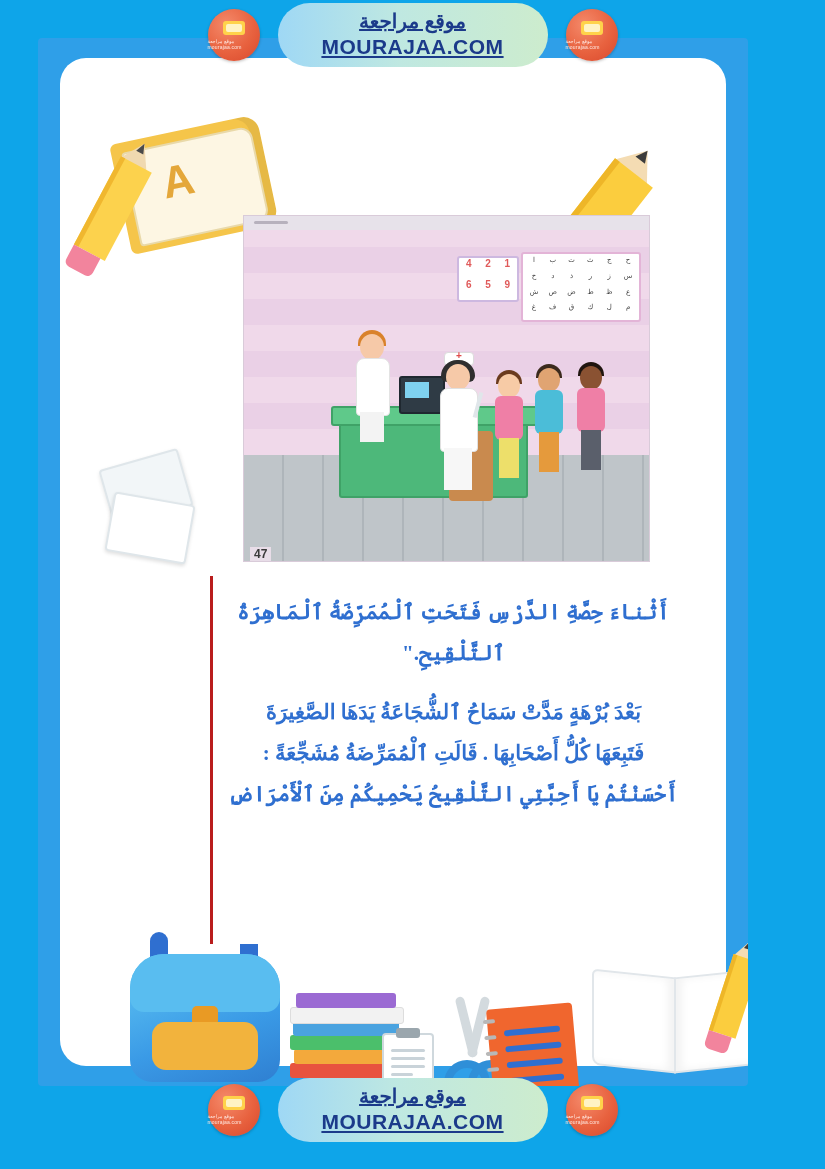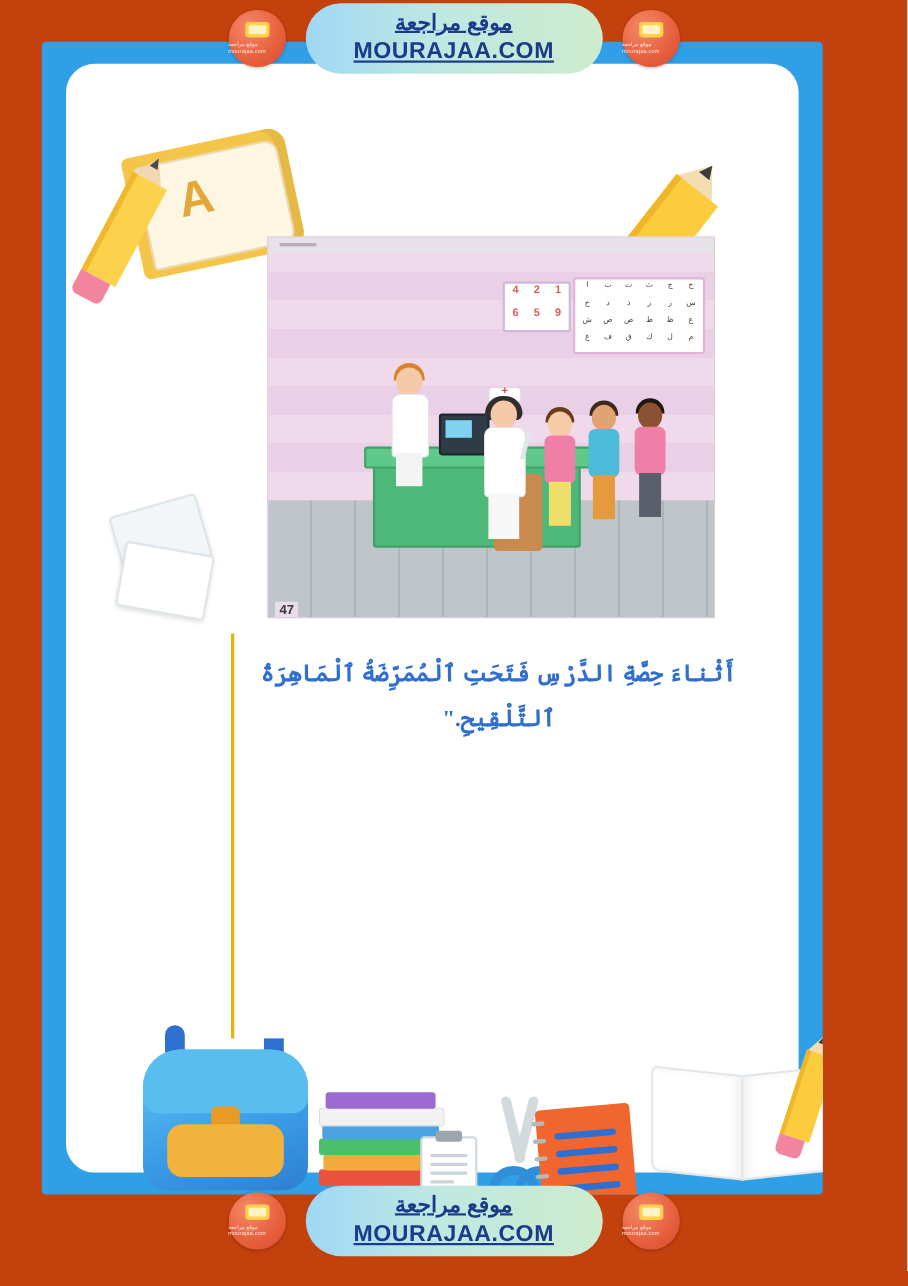--- a/index.html
+++ b/index.html
@@ -6,21 +6,21 @@
     margin: 0;
     padding: 0;
     background: #ffffff;
     font-family: "Liberation Sans", sans-serif;
   }
   #page {
     position: relative;
     width: 825px;
     height: 1169px;
     overflow: hidden;
-    background: #c2410c;
+    background: #0ea5e9;
   }
 
   
   .banner {
     position: absolute;
     left: 0;
     width: 825px;
     height: 70px;
     display: flex;
     align-items: center;
@@ -328,21 +328,21 @@
   }
 
   
   .textcard {
     position: absolute;
     left: 150px;
     top: 518px;
     width: 484px;
     height: 368px;
     background: #ffffff;
-    border-left: 3px solid #eab308;
+    border-left: 3px solid #b91c1c;
     z-index: 14;
     padding: 16px 4px;
     box-sizing: border-box;
     direction: rtl;
   }
   .para {
     text-align: center;
     font-family: "Liberation Serif", serif;
     font-size: 21px;
     line-height: 1.95;
@@ -548,20 +548,25 @@
         </div>
 
         <div class="pagenum">47</div>
       </div>
 
       <div class="textcard">
         <div class="para p1">
           <div>أَثْناءَ حِصَّةِ الدَّرْسِ فَتَحَتِ ٱلْمُمَرِّضَةُ ٱلْمَاهِرَةُ</div>
           <div>ٱلتَّلْقِيحِ."</div>
         </div>
+        <div class="para p2">
+          <div>بَعْدَ بُرْهَةٍ مَدَّتْ سَمَاحُ ٱلشُّجَاعَةُ يَدَهَا الصَّغِيرَةَ</div>
+          <div>فَتَبِعَهَا كُلُّ أَصْحَابِهَا . قَالَتِ ٱلْمُمَرِّضَةُ مُشَجِّعَةً :</div>
+          <div>أَحْسَنْتُمْ يَا أَحِبَّتِي التَّلْقِيحُ يَحْمِيكُمْ مِنَ ٱلْأَمْرَاضِ</div>
+        </div>
       </div>
 
     </div>
   </div>
 
   <div class="banner banner-bottom">
     <div class="logo-badge logo-left">
       <div class="cap"></div>
       <div class="tag">موقع مراجعة mourajaa.com</div>
     </div>

